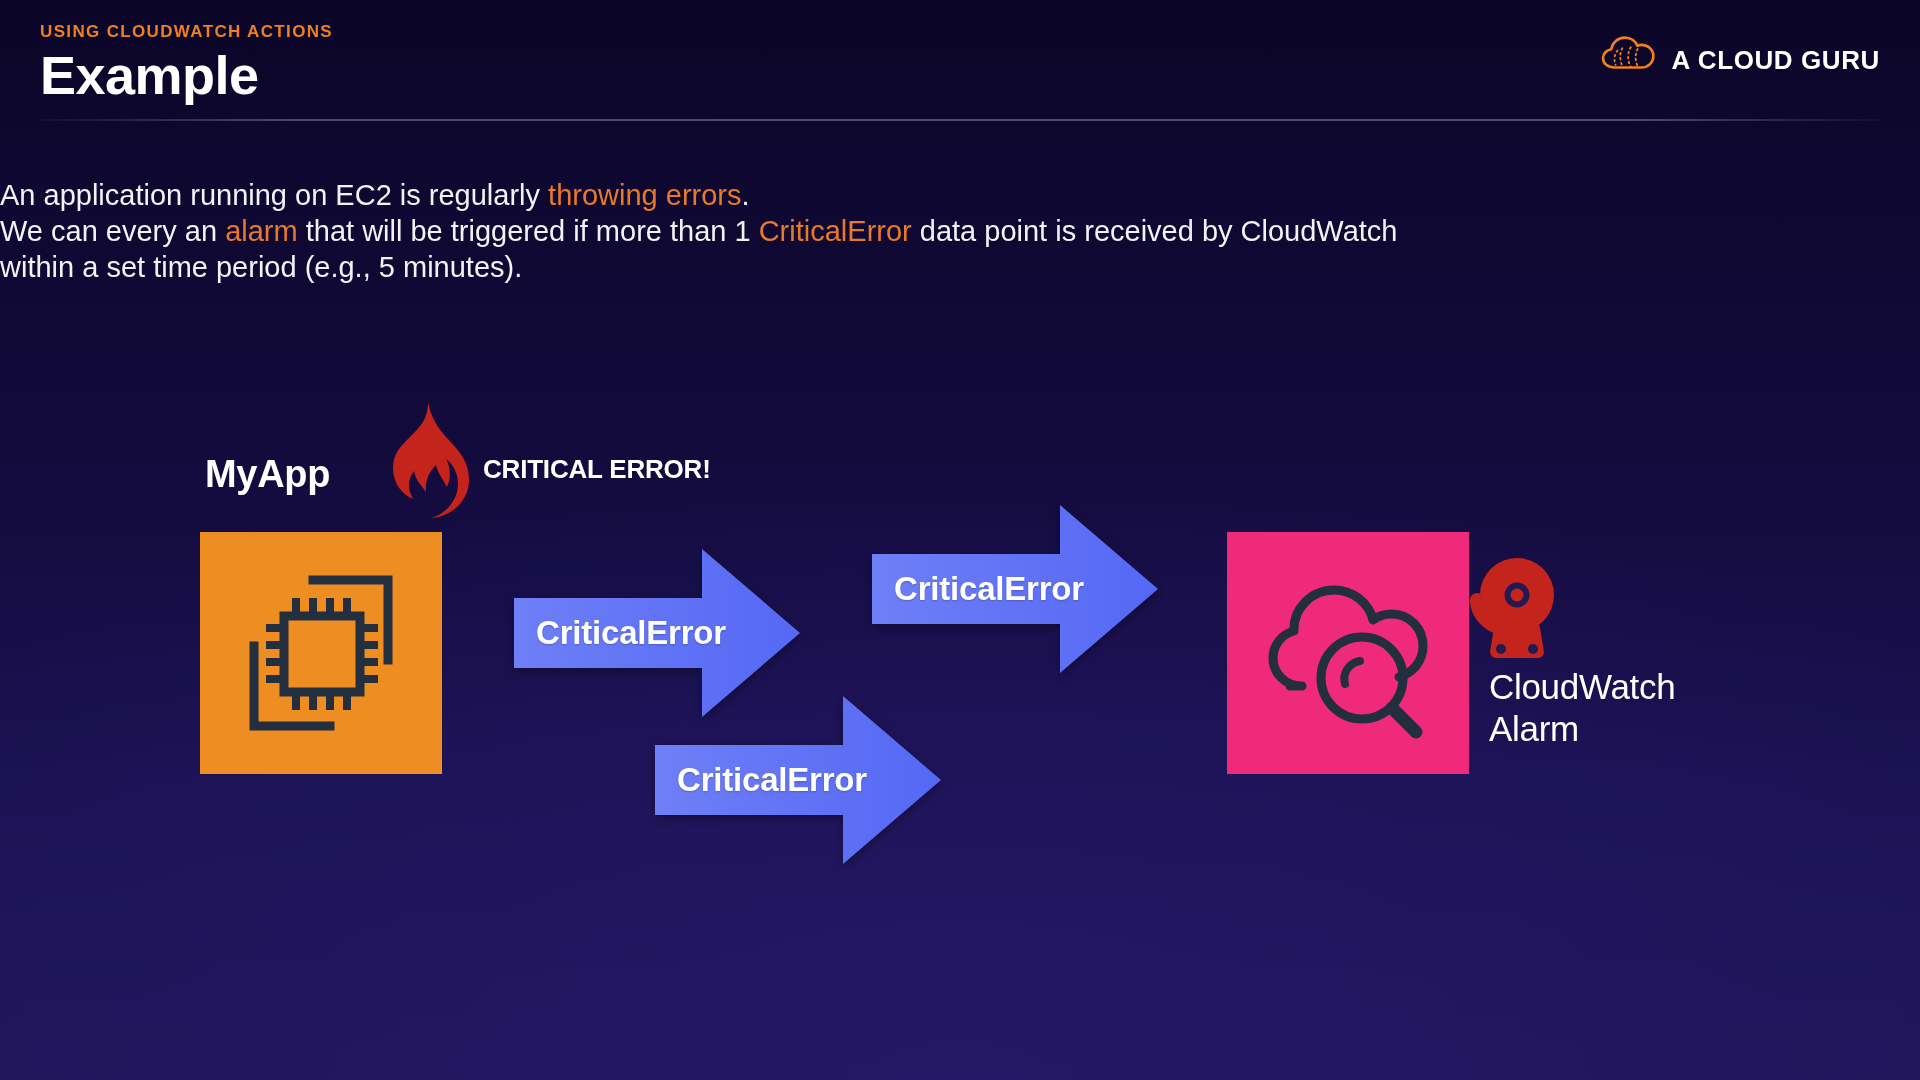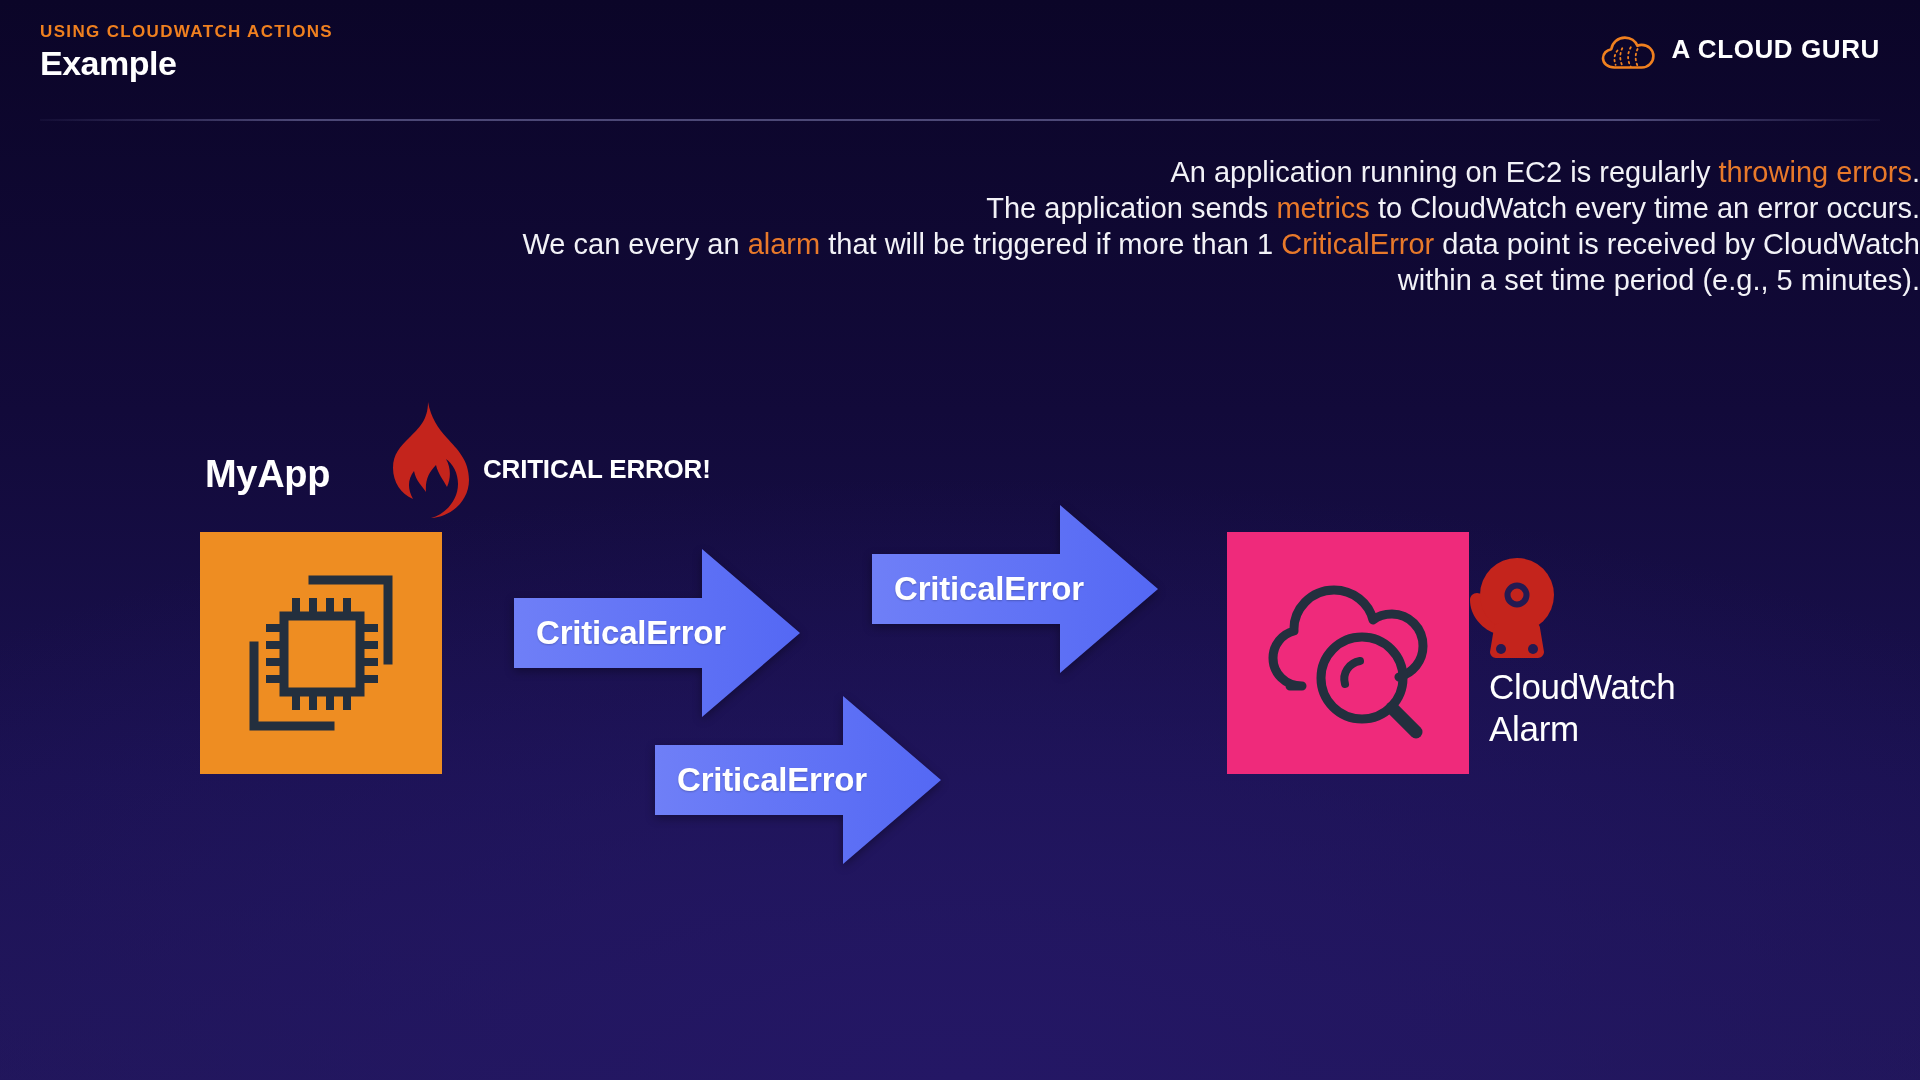--- a/index.html
+++ b/index.html
@@ -17,35 +17,35 @@
 
   
   .header { position:absolute; left:0; top:0; width:1920px; height:122px; }
   .eyebrow {
     position:absolute; left:40px; top:22px;
     font-size:17px; font-weight:bold; letter-spacing:1.35px;
     color:#f0801f; text-transform:uppercase;
   }
   .page-title {
     position:absolute; left:40px; top:44px;
-    font-size:34px; font-weight:bold; letter-spacing:-0.5px; color:#ffffff;
+    font-size:54px; font-weight:bold; letter-spacing:-0.5px; color:#ffffff;
   }
   .divider {
     position:absolute; left:40px; top:119px; width:1840px; height:2px;
     background:linear-gradient(90deg, rgba(150,150,210,.05) 0%, rgba(168,168,225,.40) 14%, rgba(168,168,225,.42) 86%, rgba(150,150,210,.05) 100%);
   }
 
   
-  .logo { position:absolute; right:40px; top:34px; display:flex; align-items:flex-start; gap:14px; }
+  .logo { position:absolute; right:40px; top:34px; display:flex; align-items:flex-end; gap:14px; }
   .logo-text { font-size:26px; font-weight:bold; letter-spacing:.6px; color:#ffffff; }
 
   
   .body-copy {
-    position:absolute; left:0; top:154px; width:1920px;
-    text-align:right; font-size:29px; line-height:36px; color:#f2f2f7;
+    position:absolute; left:0; top:177px; width:1920px;
+    text-align:left; font-size:29px; line-height:36px; color:#f2f2f7;
   }
   .hl { color:#e8792a; }
 
   
   .stage { position:absolute; left:0; top:16px; width:1920px; height:1080px; }
 
   .myapp-label {
     position:absolute; left:205px; top:437px;
     font-size:38px; font-weight:bold; color:#ffffff; letter-spacing:-.3px;
   }
@@ -101,23 +101,20 @@
         <path d="M37.6 15.0 C35.0 20.3 35.0 26.5 37.6 31.8" fill="none" stroke="#f0801f" stroke-width="1.8" stroke-linecap="round" stroke-dasharray="1.6 3.4"></path>
       </svg>
     </span>
     <span class="logo-text">A CLOUD GURU</span>
   </div>
 </div>
 
 <div class="body-copy">
   <div>
     <span>An application running on EC2 is regularly </span><span class="hl">throwing errors</span><span>.</span>
-  </div>
-  <div>
-    <span>The application sends </span><span class="hl">metrics</span><span> to CloudWatch every time an error occurs.</span>
   </div>
   <div>
     <span>We can every an </span><span class="hl">alarm</span><span> that will be triggered if more than 1 </span><span class="hl">CriticalError</span><span> data point is received by CloudWatch</span>
   </div>
   <div>within a set time period (e.g., 5 minutes).</div>
 </div>
 
 <div class="stage">
 
   <div class="myapp-label">MyApp</div>

